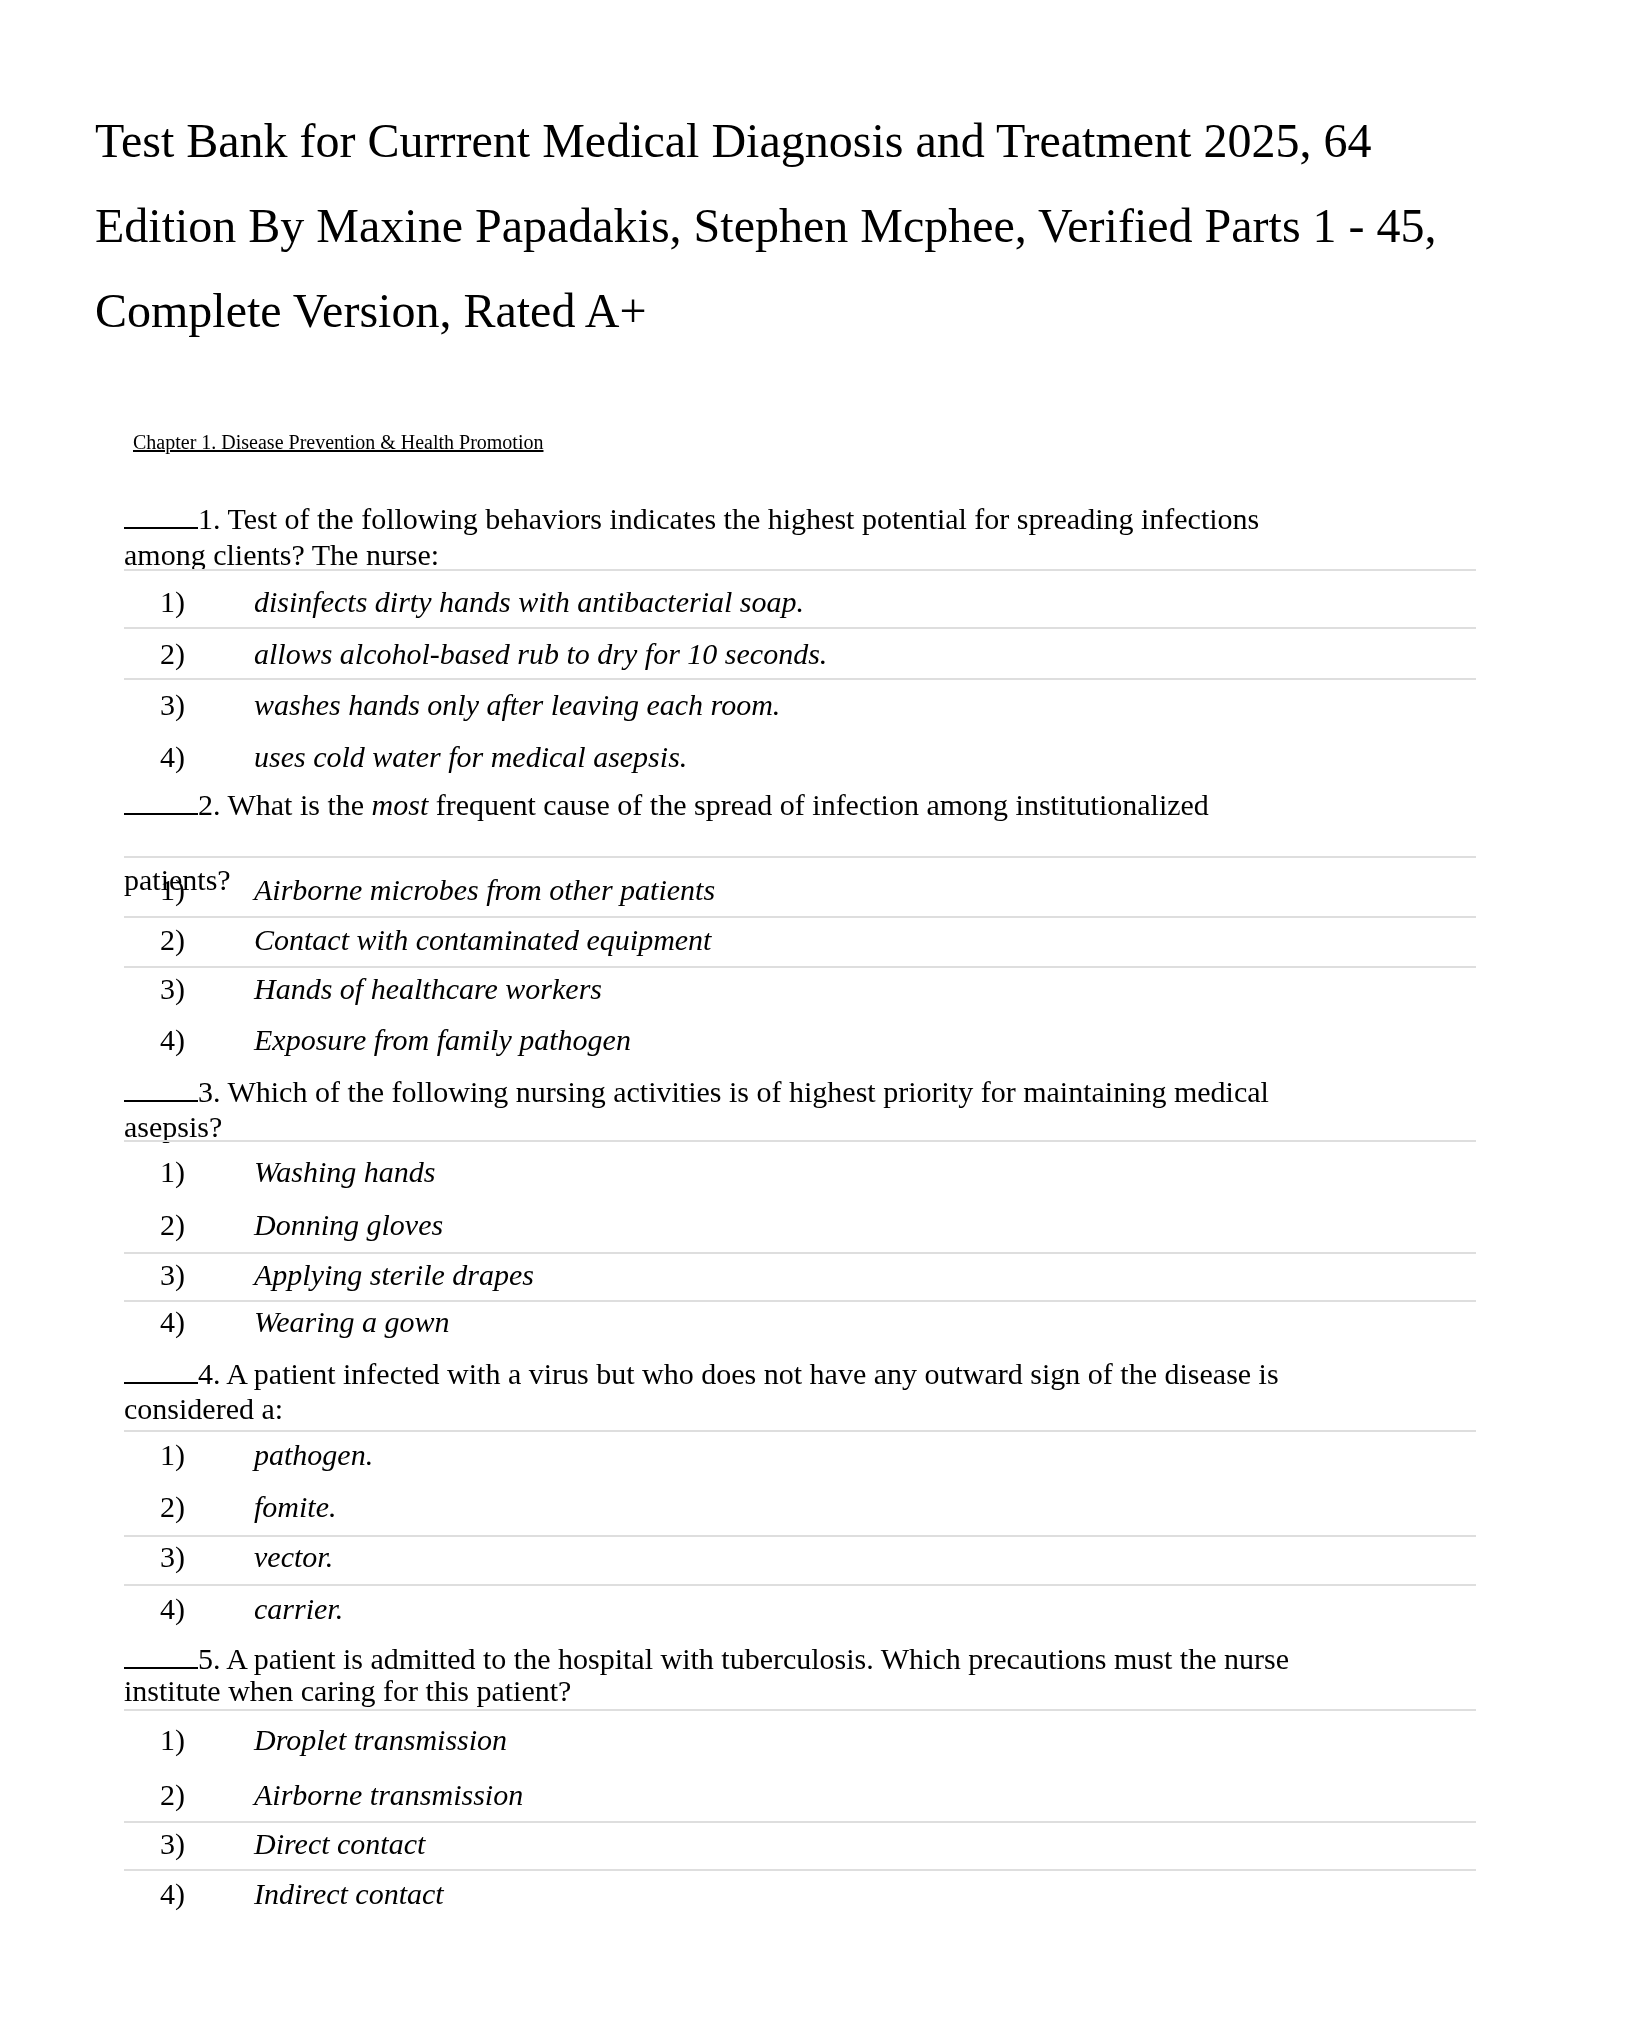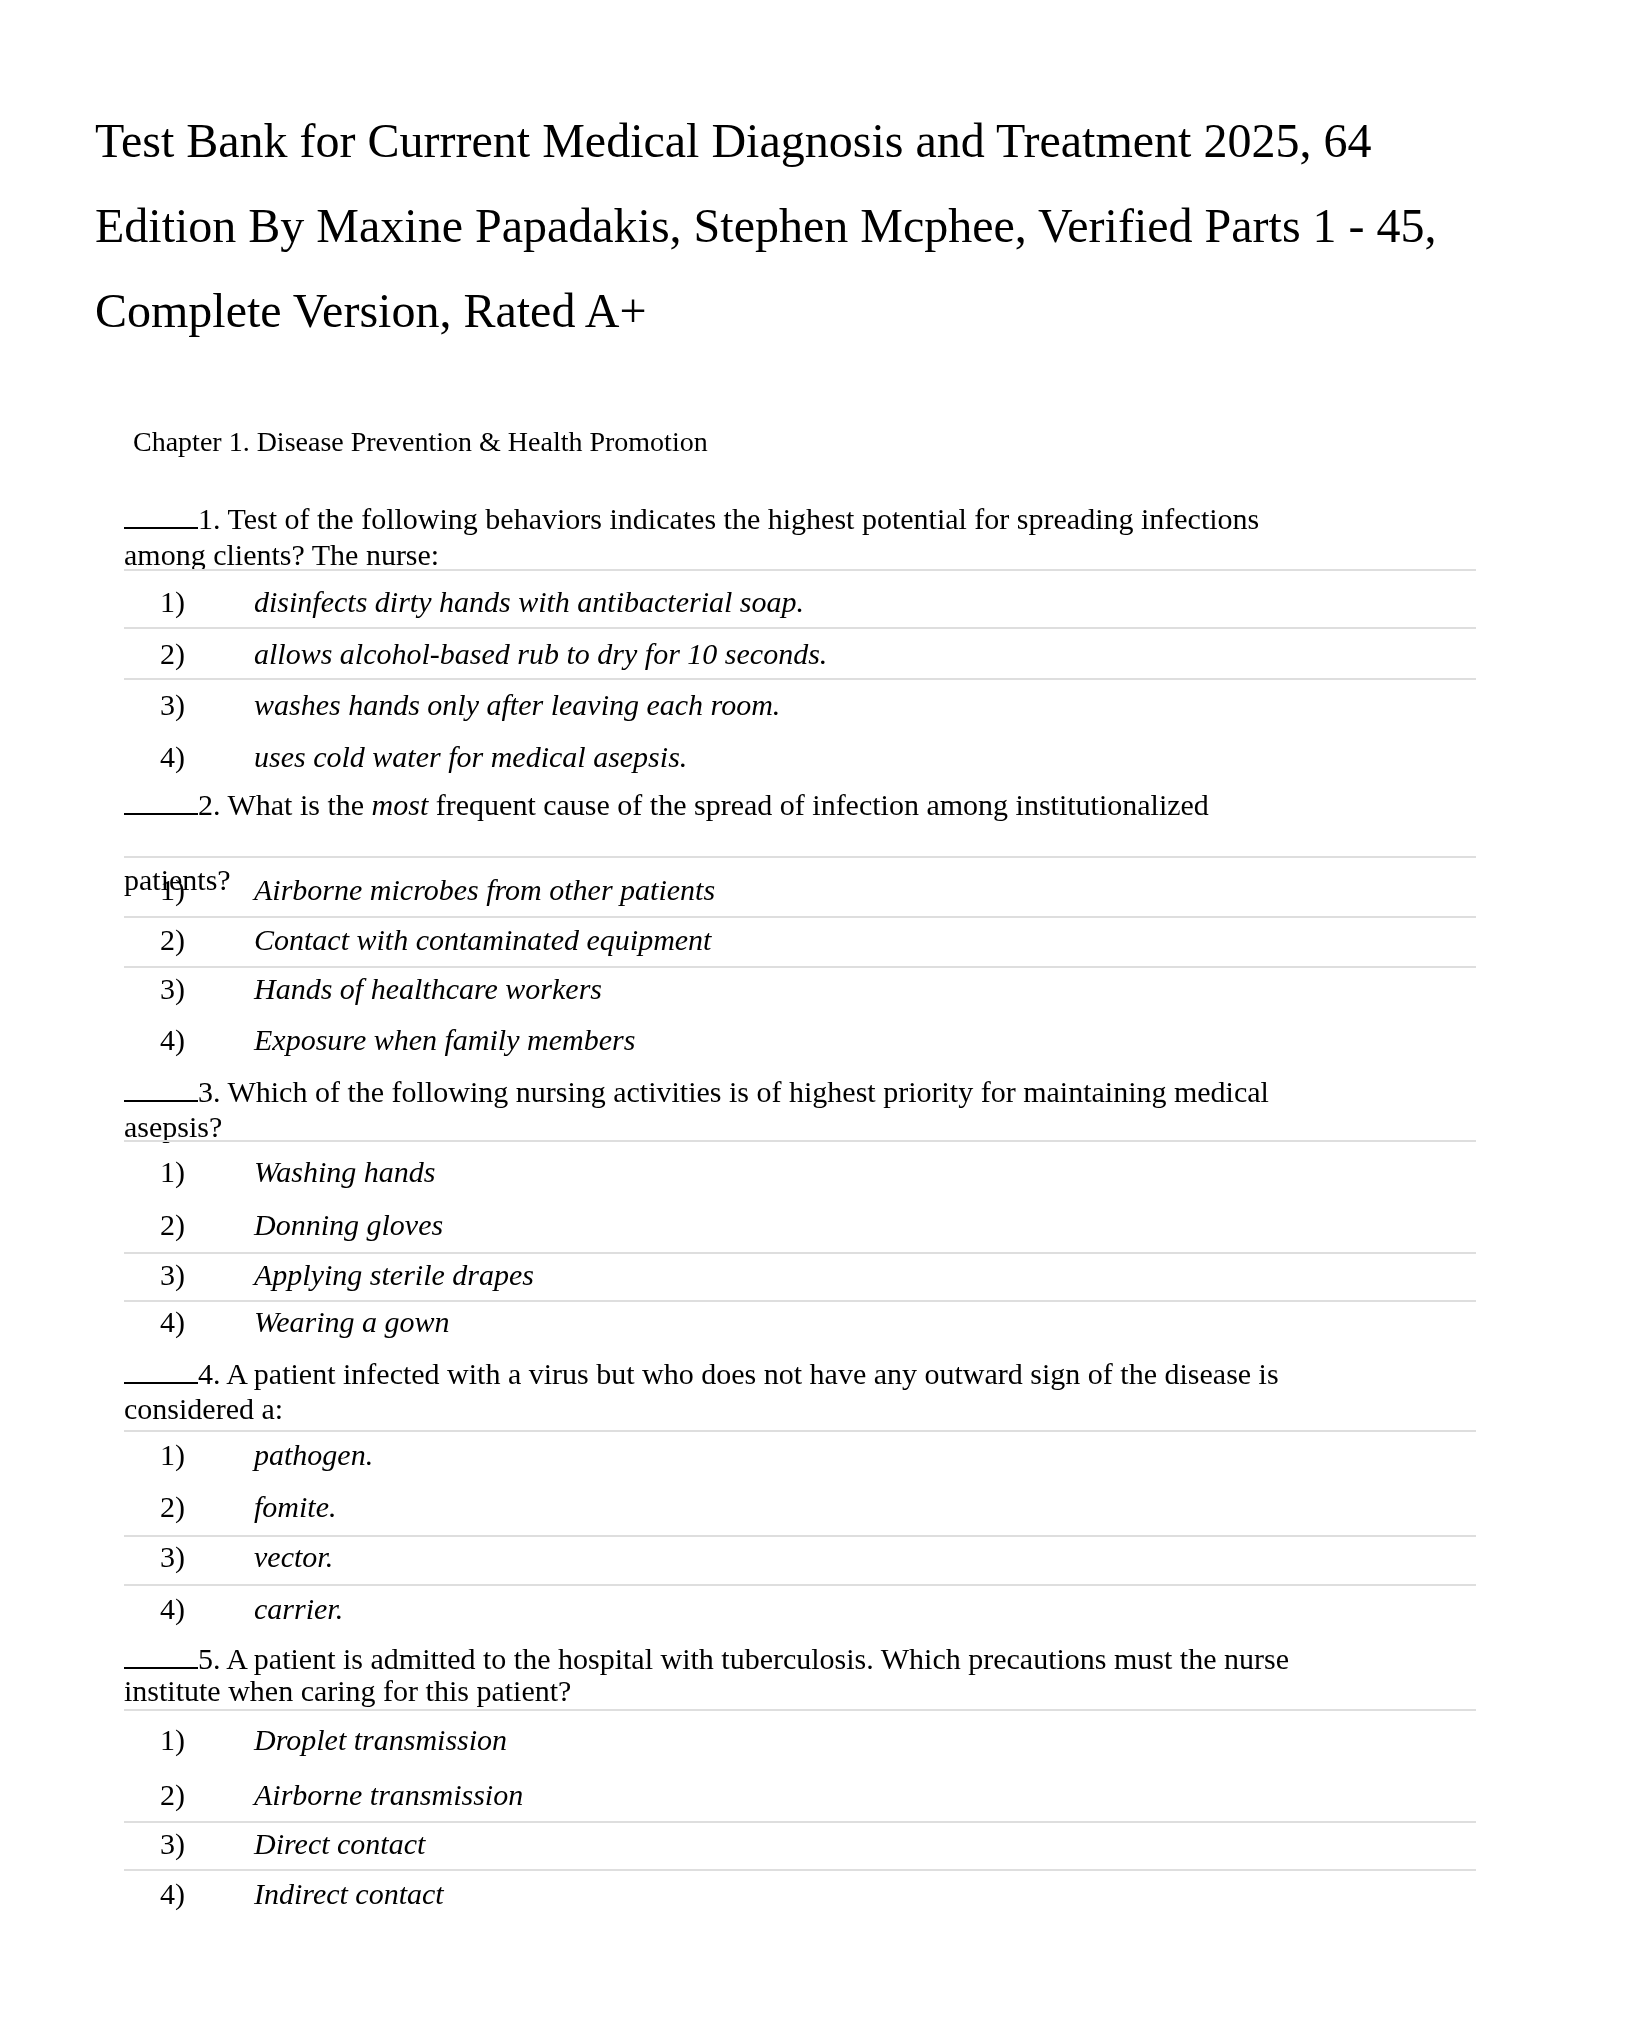--- a/index.html
+++ b/index.html
@@ -16,22 +16,23 @@
       color: #000000;
     }
     .abs { position: absolute; white-space: nowrap; }
     .title-line {
       left: 95px;
       font-size: 48px;
       line-height: 48px;
     }
     .chapter {
       left: 133px;
-      font-size: 28px;
+      font-size: 20px;
       line-height: 30px;
+      text-decoration: underline;
     }
     .qtext {
       left: 124px;
       font-size: 30px;
       line-height: 30px;
     }
     .blank {
       display: inline-block;
       width: 74px;
       border-bottom: 2px solid #000;
@@ -91,21 +92,21 @@
 <div class="rule" style="top:856px"></div>
 <div class="abs opt-num" style="top:875px">1)</div>
 <div class="abs opt-text" style="top:875px">Airborne microbes from other patients</div>
 <div class="rule" style="top:916px"></div>
 <div class="abs opt-num" style="top:925px">2)</div>
 <div class="abs opt-text" style="top:925px">Contact with contaminated equipment</div>
 <div class="rule" style="top:966px"></div>
 <div class="abs opt-num" style="top:974px">3)</div>
 <div class="abs opt-text" style="top:974px">Hands of healthcare workers</div>
 <div class="abs opt-num" style="top:1025px">4)</div>
-<div class="abs opt-text" style="top:1025px">Exposure when family members</div>
+<div class="abs opt-text" style="top:1025px">Exposure from family pathogen</div>
 
 <div class="abs qtext" style="top:1077px">
   <span class="blank"></span><span>3.</span> <span>Which of the following nursing activities is of highest priority for maintaining medical</span>
 </div>
 <div class="abs qtext" style="top:1112px">asepsis?</div>
 <div class="rule" style="top:1140px"></div>
 <div class="abs opt-num" style="top:1157px">1)</div>
 <div class="abs opt-text" style="top:1157px">Washing hands</div>
 <div class="abs opt-num" style="top:1210px">2)</div>
 <div class="abs opt-text" style="top:1210px">Donning gloves</div>

